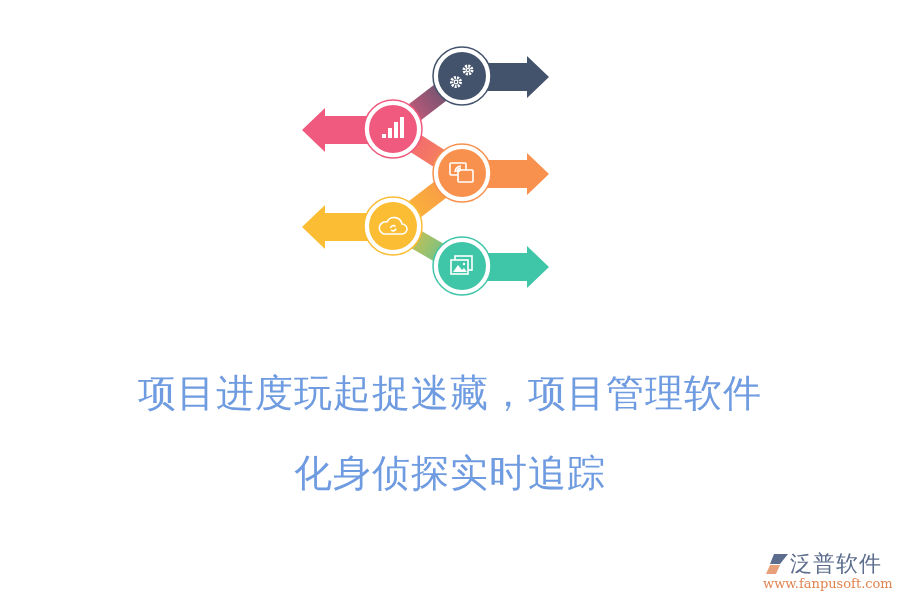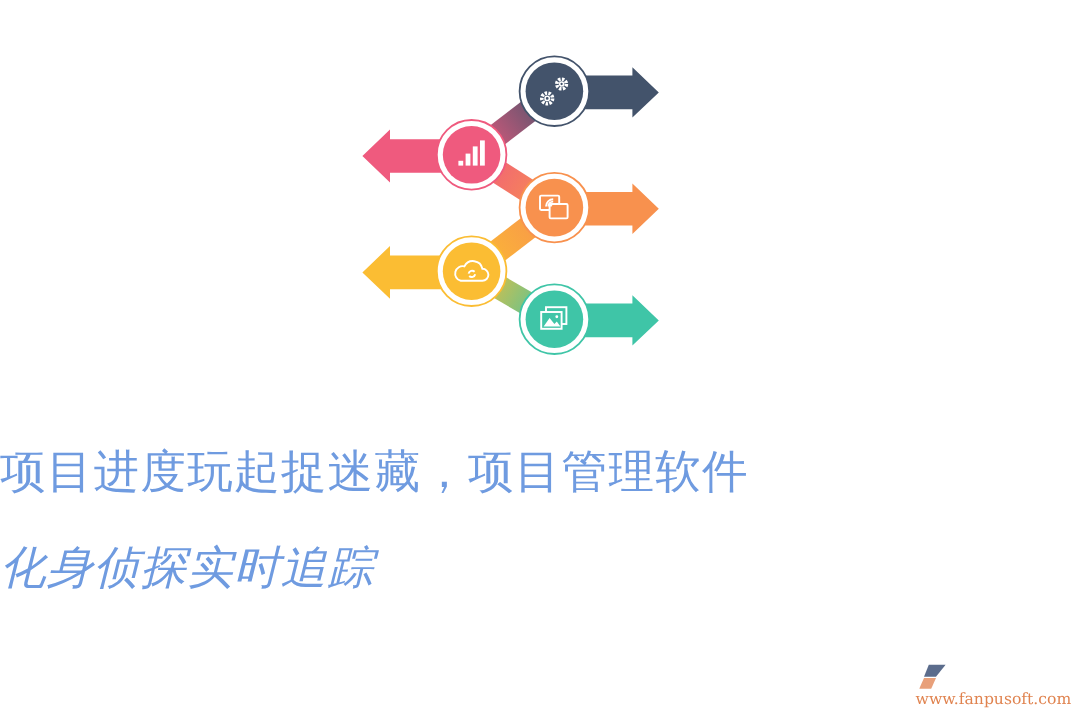--- a/index.html
+++ b/index.html
@@ -2,26 +2,26 @@
 <html><head>
   <meta charset="utf-8">
   <style>
     html, body { margin: 0; padding: 0; }
     body {
       width: 900px; height: 600px; background: #ffffff; position: relative; overflow: hidden;
       font-family: "DejaVu Sans", sans-serif;
     }
     #diagram { position: absolute; left: 0; top: 0; width: 900px; height: 330px; }
     .title-line {
-      position: absolute; left: 0; width: 900px; 
+      position: absolute; left: 0; width: 900px; text-align: center;
       color: #6f9be0; font-family: "DejaVu Serif", serif; font-size: 38px; letter-spacing: 1px;
       white-space: nowrap;
     }
     #title-1 { top: 368px; }
-    #title-2 { top: 448px; font-style: italic; }
+    #title-2 { top: 448px; }
     #logo { position: absolute; left: 760px; top: 549px; width: 135px; height: 45px; }
     #logo-name {
       position: absolute; left: 30px; top: 0px; font-size: 22px; color: #5b6c8c;
       font-family: "DejaVu Sans", sans-serif; white-space: nowrap; letter-spacing: 1px;
     }
     #logo-url {
       position: absolute; left: 3px; top: 27px; font-size: 13px; color: #e0834f;
       font-family: "DejaVu Serif", serif; white-space: nowrap;
     }
     #logo-mark { position: absolute; left: 6px; top: 4px; width: 24px; height: 22px; }
@@ -115,14 +115,15 @@
 </svg>
 
 <div id="title-1" class="title-line">项目进度玩起捉迷藏，项目管理软件</div>
 <div id="title-2" class="title-line">化身侦探实时追踪</div>
 
 <div id="logo">
   <svg id="logo-mark" viewBox="0 0 24 22" xmlns="http://www.w3.org/2000/svg">
     <polygon points="8,1 22,1 14,11 4,11" fill="#5b6c8c"></polygon>
     <polygon points="4,12 14,12 10,21 0,21" fill="#e8a07a"></polygon>
   </svg>
+  <span id="logo-name">泛普软件</span>
   <span id="logo-url">www.fanpusoft.com</span>
 </div>
 
 </body></html>

